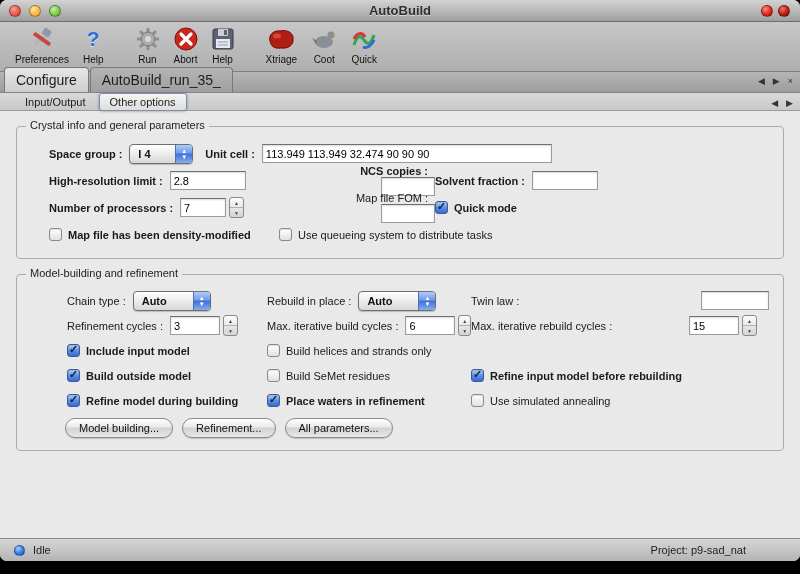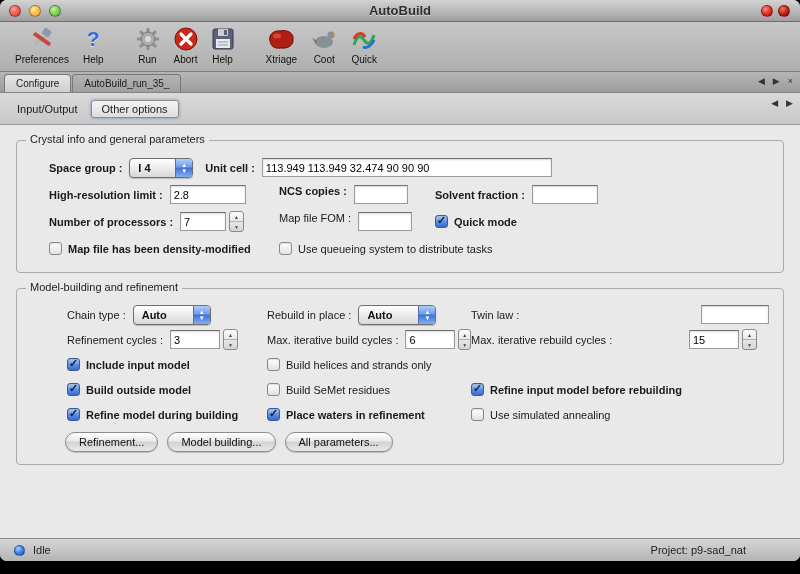--- a/index.html
+++ b/index.html
@@ -35,39 +35,39 @@
   .tool.gap { margin-left: 18px; }
   .ticon { height: 28px; display: flex; align-items: center; justify-content: center; }
   .tlabel { font-size: 10px; color: #111; margin-top: 1px; white-space: nowrap; }
   .help-q { font-size: 21px; font-weight: bold; color: #2e6de0; text-shadow: 0 1px 1px rgba(255,255,255,.7); }
   
   .tabrow1 {
     height: 21px; background: linear-gradient(#b5b5b5, #9d9d9d);
     border-bottom: 1px solid #838383; display: flex; align-items: flex-end; padding: 0 4px; position: relative;
   }
   .tab1 {
-    height: 18px; display: flex; align-items: center; padding: 5px 11px; font-size: 10px; color: #1c1c1c;
+    height: 18px; display: flex; align-items: center; padding: 12px 11px; font-size: 14px; color: #1c1c1c;
     border: 1px solid #787878; border-bottom: none; border-radius: 4px 4px 0 0;
     background: linear-gradient(#b4b4b4, #a0a0a0); margin-right: 1px; white-space: nowrap;
   }
   .tab1.selected { background: linear-gradient(#e6e6e6, #cecece); }
   .navctl, .navctl2 { position: absolute; right: 7px; top: 4px; display: flex; gap: 8px; font-size: 9px; color: #333; }
   .navctl2 { top: 5px; }
   .tabrow2 {
-    height: 32px; background: linear-gradient(#dadada, #c8c8c8);
-    border-bottom: 1px solid #9b9b9b; display: flex; align-items: center; padding: 0 6px; position: relative;
+    height: 18px; background: linear-gradient(#dadada, #c8c8c8);
+    border-bottom: 1px solid #9b9b9b; display: flex; align-items: center; padding: 0 14px; position: relative;
   }
   .tab2 { font-size: 11px; color: #1c1c1c; padding: 2px 10px; border: 1px solid transparent; border-radius: 3px; margin-right: 2px; white-space: nowrap; }
   .tab2.selected { background: linear-gradient(#f4f4f4, #dedede); border-color: #8d8d8d; box-shadow: 0 0 3px rgba(90,130,200,.85); }
   
   .groupbox { position: relative; margin: 15px 16px 0; border: 1px solid #ababab; border-radius: 4px; padding: 13px 14px 10px; }
   .gtitle { position: absolute; top: -8px; left: 9px; background: #e9e9e9; padding: 0 4px; font-size: 11px; color: #222; white-space: nowrap; text-align: right; }
   .g1row { display: flex; align-items: center; height: 27px; padding-left: 18px; font-size: 11px; }
   .c1 { width: 230px; display: flex; align-items: center; }
-  .c2 { width: 156px; display: flex; align-items: flex-start; }
+  .c2 { width: 156px; display: flex; align-items: flex-end; flex-direction: column; }
   .c3 { flex: 1; display: flex; align-items: center; }
   .g2row { display: flex; align-items: center; height: 25px; padding-left: 36px; font-size: 11px; }
   .d1 { width: 192px; display: flex; align-items: center; }
   .d2 { width: 212px; display: flex; align-items: center; padding-left: 8px; }
   .d3 { flex: 1; display: flex; align-items: center; }
   .lbl { color: #1a1a1a; margin-right: 7px; white-space: nowrap; }
   .b { font-weight: bold; }
   
   .txt {
     height: 19px; border: 1px solid #9b9b9b; border-top-color: #6f6f6f; background: #fff;
@@ -403,22 +403,22 @@
           </span>
         <span class="lbl b">Place waters in refinement</span>
       </span>
       <span class="d3">
         <span class="cb"></span>
         <span class="lbl">Use simulated annealing</span>
       </span>
     </div>
 
     <div class="g2row" style="padding-left:34px;margin-top:2px;">
+      <span class="pushbtn">Model building...</span>
       <span class="pushbtn">Refinement...</span>
-      <span class="pushbtn">Model building...</span>
       <span class="pushbtn">All parameters...</span>
     </div>
   </div>
 
   <div class="statusbar">
     <span class="sdot"></span>
     <span>Idle</span>
     <span class="project">Project: p9-sad_nat</span>
   </div>
 

